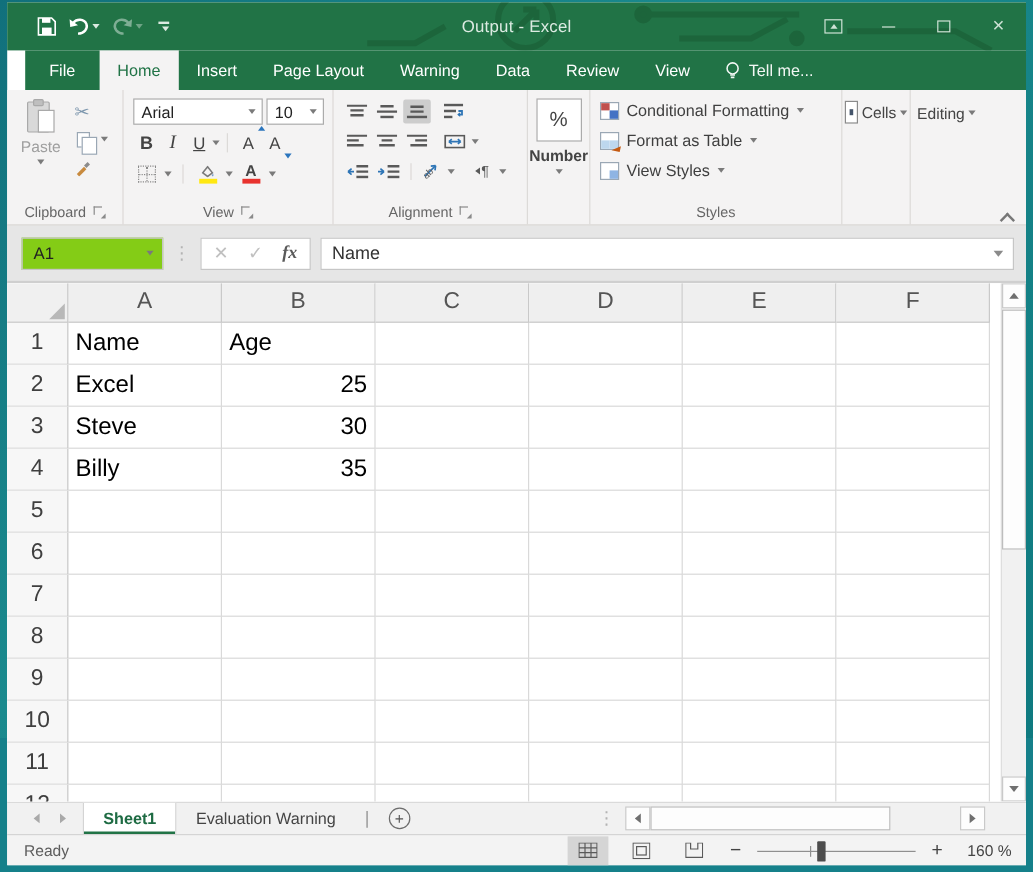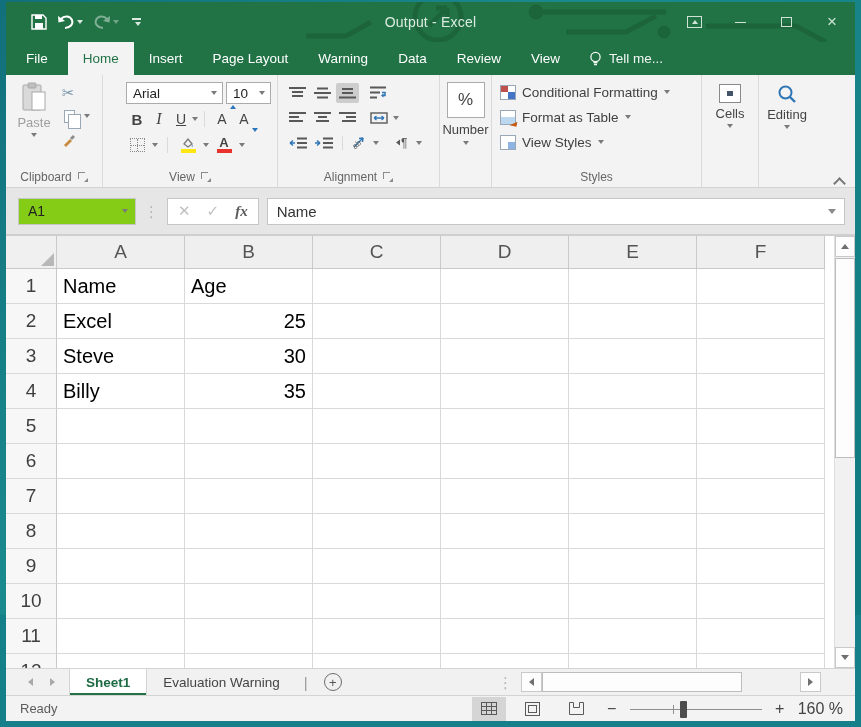--- a/index.html
+++ b/index.html
@@ -27,21 +27,21 @@
   .win-controls .wbtn { width:46px; height:100%; display:flex; align-items:center;
     justify-content:center; color:#cfe3d6; font-size:17px; }
   .ribbon-display-icon { width:15px; height:12px; border:1px solid #cfe3d6; position:relative; }
   .ribbon-display-icon::after { content:""; position:absolute; left:4px; top:3px; width:0; height:0;
     border-left:3px solid transparent; border-right:3px solid transparent; border-bottom:4px solid #cfe3d6; }
   .min-glyph { width:11px; height:1px; background:#cfe3d6; }
   .max-glyph { width:11px; height:10px; border:1px solid #cfe3d6; }
 
   
   .tabrow { height:33px; background:#217346; display:flex; align-items:stretch;
-    flex:0 0 auto; position:relative; }
+    flex:0 0 auto; position:relative;margin-left:15px; }
   .rtab { color:#fff; font-size:13.5px; padding:0 15px; display:flex; align-items:center; }
   .rtab.file { padding:0 20px; }
   .rtab.active { background:#f4f3f3; color:#217346; }
   .tellme { display:flex; align-items:center; gap:7px; color:#f2f7f4; font-size:13.5px; padding:0 14px; }
   .share-btn { margin-left:auto; margin-right:2px; background:#1b5c38; color:#fff; font-size:13.5px;
     display:flex; align-items:center; gap:7px; padding:0 16px; }
 
   
   .ribbon { height:113px; background:#f4f3f3; border-bottom:1px solid #d5d2cf;
     display:flex; flex:0 0 auto; font-size:13px; color:#444; position:relative; }
@@ -64,21 +64,21 @@
     padding-top:4px; color:#9f9f9f; }
   .paste-big .lbl { margin-top:3px; font-size:13px; }
   .clip-col { display:flex; flex-direction:column; justify-content:flex-start; gap:5px; padding:6px 4px 0 2px; }
   .clip-col .sbtn { display:flex; align-items:center; gap:3px; height:18px; }
   .glyph-scissors { font-family:"DejaVu Sans",sans-serif; color:#7c96ad; font-size:15px; }
   .copy-ic { width:11px; height:13px; border:1px solid #9aa7b4; background:#fff; position:relative; margin-left:2px; }
   .copy-ic::after { content:""; position:absolute; left:3px; top:3px; width:11px; height:13px;
     border:1px solid #9aa7b4; background:#fff; }
 
   
-  .fontgrp .row { display:flex; align-items:center; height:26px;margin-left:15px; }
+  .fontgrp .row { display:flex; align-items:center; height:26px; }
   .combo { background:#fff; border:1px solid #ababab; height:22px; display:flex; align-items:center; }
   .combo .val { padding:0 6px; font-size:13.5px; color:#222; flex:1; }
   .combo .dd { width:16px; display:flex; justify-content:center; }
   .fmt-btn { min-width:22px; height:24px; display:flex; align-items:center; justify-content:center;
     color:#444; padding:0 2px; }
   .b-lbl { font-weight:bold; font-size:15px; }
   .i-lbl { font-style:italic; font-family:"Liberation Serif",serif; font-size:16px; }
   .u-lbl { text-decoration:underline; font-size:14px; }
   .fsz { position:relative; font-size:14px; padding:0 3px; }
   .fsz i { position:absolute; top:-2px; right:-3px; width:0; height:0; border-left:3px solid transparent;
@@ -97,35 +97,35 @@
   
   .aligngrp .row { display:flex; align-items:center; height:25px; gap:2px; }
   .al-ic { padding:4px 3px; border-radius:2px; display:flex; }
   .al-ic.selected { background:#cdcdcd; }
 
   
   .numgrp { width:52px; align-items:center; }
   .num-body { display:flex; flex-direction:column; align-items:center; padding-top:4px; }
   .pct-box { width:38px; height:36px; background:#fff; border:1px solid #ababab; display:flex;
     align-items:center; justify-content:center; font-size:17px; color:#444; }
-  .num-lbl { margin-top:4px; font-size:13px; color:#444; }
+  .num-lbl { margin-top:4px; font-size:13px; color:#444;font-weight:bold; }
 
   
   .stylesgrp .rows { display:flex; flex-direction:column; justify-content:flex-start; padding:4px 6px 0 6px; gap:5px; }
   .style-item { display:flex; align-items:center; gap:6px; height:20px; color:#3f3f3f; font-size:13.5px; }
   .mini { width:16px; height:15px; display:grid; grid-template-columns:1fr 1fr; grid-template-rows:1fr 1fr;
     border:1px solid #9aa7b4; background:#fff; }
   .mini.cf span:nth-child(1){ background:#c0504d; } .mini.cf span:nth-child(4){ background:#4472c4; }
   .mini.ft { position:relative; } .mini.ft span:nth-child(3),.mini.ft span:nth-child(4){ background:#bdd7ee; }
   .mini.ft::after { content:""; position:absolute; right:-2px; bottom:-2px; width:0; height:0;
     border-top:5px solid transparent; border-right:7px solid #c55a11; transform:rotate(12deg); }
   .mini.cs span:nth-child(4){ background:#8eb4e3; }
 
   
-  .bigbtn { width:52px; display:flex; flex-direction:column; align-items:center; padding-top:6px; gap:3px; color:#444; }
+  .bigbtn { width:52px; display:flex; flex-direction:row; align-items:center; padding-top:6px; gap:3px; color:#444; }
   .cells-ic { width:22px; height:19px; border:1px solid #8a8a8a; display:grid;
     grid-template-columns:1fr 1fr 1fr; grid-template-rows:1fr 1fr 1fr; background:#fff; }
   .cells-ic span:nth-child(5){ background:#44546a; }
   .collapse-ribbon { position:absolute; right:10px; bottom:4px; width:10px; height:6px; }
   .collapse-ribbon::before { content:""; position:absolute; left:0; top:2px; width:7px; height:7px;
     border-left:2px solid #777; border-top:2px solid #777; transform:rotate(45deg); }
 
   
   .formula-row { height:48px; background:#e6e6e6; display:flex; align-items:center;
     padding:0 10px 0 12px; gap:8px; flex:0 0 auto; border-bottom:2px solid #cfcfcf; }
@@ -205,21 +205,21 @@
     align-items:center; padding:0 12px 0 14px; flex:0 0 auto; }
   .status-left { font-size:13px; color:#5d5d5d; }
   .status-right { margin-left:auto; display:flex; align-items:center; gap:10px; }
   .viewbtn { width:34px; height:24px; display:flex; align-items:center; justify-content:center; }
   .viewbtn.active { background:#d5d5d5; }
   .zoom-minus,.zoom-plus { font-size:16px; color:#444; width:16px; text-align:center; }
   .zoom-slider { width:132px; height:24px; position:relative; }
   .zoom-slider .track { position:absolute; left:0; right:0; top:12px; height:1px; background:#8f8f8f; }
   .zoom-slider .tick { position:absolute; left:33%; top:8px; width:1px; height:9px; background:#8f8f8f; }
   .zoom-slider .thumb { position:absolute; left:38%; top:4px; width:7px; height:17px; background:#4d4d4d; border-radius:1px; }
-  .zoom-text { font-size:16px; color:#444; min-width:44px; text-align:right; }
+  .zoom-text { font-size:13px; color:#444; min-width:44px; text-align:right; }
 </style>
 </head>
 <body>
 
 <div class="desktop">
   <div class="window">
 
     <div class="titlebar">
       <svg class="deco" viewBox="0 0 849 40">
         <g stroke="#17552f" fill="none" stroke-width="5">

